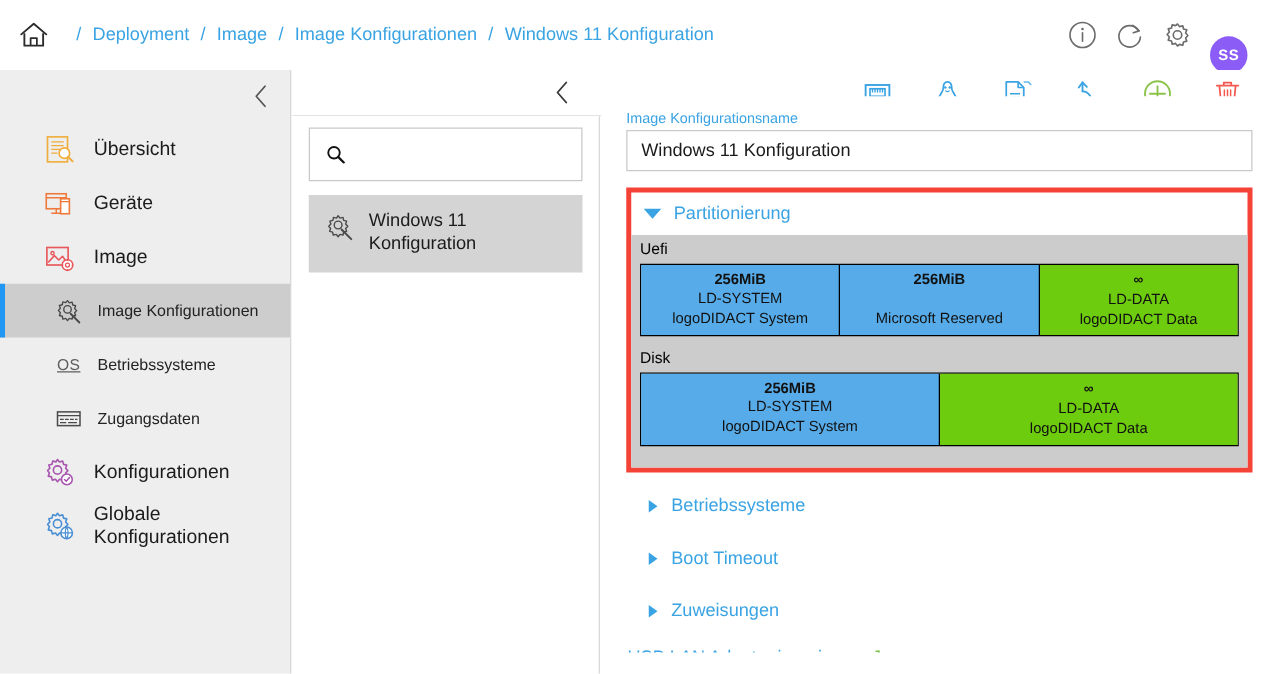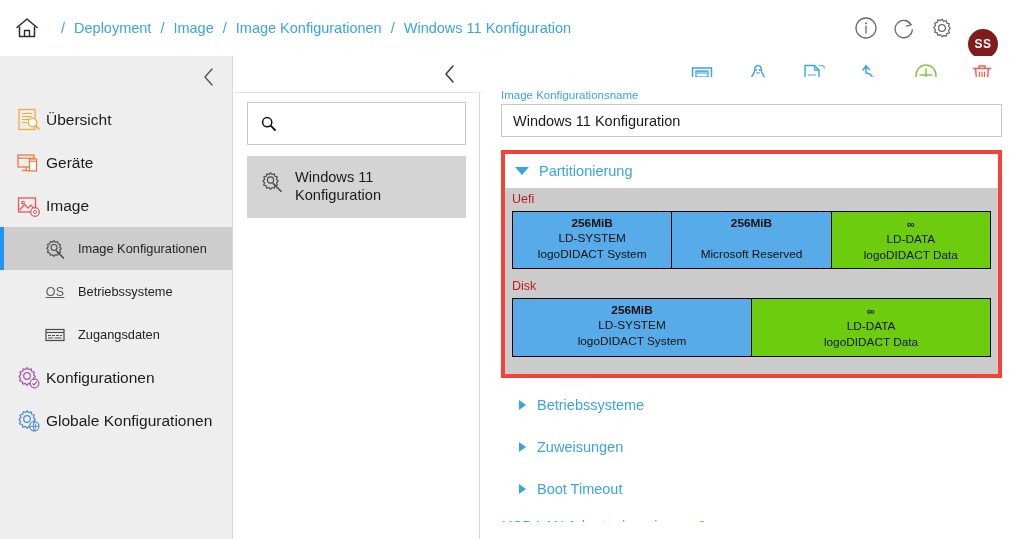--- a/index.html
+++ b/index.html
@@ -23,40 +23,40 @@
   .crumb-link {
     color:#3aa3e3; font-size:14.5px; text-decoration:none; white-space:nowrap;
   }
   .topbar-right {
     position:absolute; right:14px; top:0; height:56px;
     display:flex; align-items:center; gap:14px;
   }
   .tb-icon { width:24px; height:24px; display:block; cursor:pointer; }
   .avatar {
     width:30px; height:30px; border-radius:50%;
-    background:#7f1d1d; color:#fff; font-size:12px; font-weight:bold;
+    background:#8b5cf6; color:#fff; font-size:12px; font-weight:bold;
     display:flex; align-items:center; justify-content:center;
     letter-spacing:0.4px;
     margin-top:32px;
   }
 
   
   .sidebar {
     position:absolute; left:0; top:56px; width:233px; height:483px;
     background:#eeeeee;
     border-right:1px solid #d8d8d8;
   }
   .sb-collapse {
     height:42px; display:flex; align-items:center; justify-content:flex-end;
     padding-right:16px;
   }
   .chev-left { width:15px; height:22px; display:block; }
   .sb-item {
     display:flex; align-items:center; height:43px;
-    padding-left:16px; gap:4px; cursor:pointer; position:relative;
+    padding-left:16px; gap:14px; cursor:pointer; position:relative;margin-left:19px;
   }
   .sb-item .sb-label { font-size:15.5px; color:#1b1b1b; }
   .sb-ico { width:26px; height:26px; flex:0 0 26px; display:block; }
 
   .sb-sub {
     display:flex; align-items:center; min-height:43px;
     padding-left:44px; gap:12px; cursor:pointer; position:relative;
   }
   .sb-sub .sb-label { font-size:12.8px; color:#232323; }
   .sb-sub-ico { width:22px; height:22px; flex:0 0 22px; display:block; }
@@ -124,21 +124,21 @@
     cursor:pointer;
   }
   .tri-down { width:0; height:0; border-left:7px solid transparent;
               border-right:7px solid transparent; border-top:8px solid #3aa3e3; }
   .tri-right { width:0; height:0; border-top:5.5px solid transparent;
                border-bottom:5.5px solid transparent; border-left:7.5px solid #3aa3e3; }
   .sec-title { font-size:14.5px; color:#3aa3e3; }
 
   .disk-wrap { background:#cccccc; padding:4px 7px 7px 7px; }
   .disk-label { font-size:12.5px; color:#111; line-height:1.25; }
-  .mode-label { font-size:12.5px; color:#b91c1c; line-height:1.25; margin-top:0px;}
+  .mode-label { font-size:12.5px; color:#000000; line-height:1.25; margin-top:0px;}
   .part-row {
     display:flex; border:1.5px solid #000; margin-top:3px; margin-bottom:10px;
   }
   .part {
     border-right:1.5px solid #000; padding:4px 2px 5px 2px;
     text-align:center; overflow:hidden;
   }
   .part:last-child { border-right:0; }
   .p-size { font-size:11.8px; color:#111; line-height:1.32; font-weight:bold;}
   .p-size.inf { font-size:11px; line-height:1.5; }
@@ -446,26 +446,26 @@
 
     <div style="height:6px"></div>
 
     <div class="coll-sec">
       <span class="tri-right"></span>
       <span class="coll-title">Betriebssysteme</span>
     </div>
 
     <div class="coll-sec">
       <span class="tri-right"></span>
-      <span class="coll-title">Zuweisungen</span>
+      <span class="coll-title">Boot Timeout</span>
     </div>
 
     <div class="coll-sec">
       <span class="tri-right"></span>
-      <span class="coll-title">Boot Timeout</span>
+      <span class="coll-title">Zuweisungen</span>
     </div>
 
     <div class="kv-row">
       <span class="kv-key">USB LAN Adapter ignorieren:</span>
       <span class="kv-val">Ja</span>
     </div>
 
   </div>
 </div>
 

